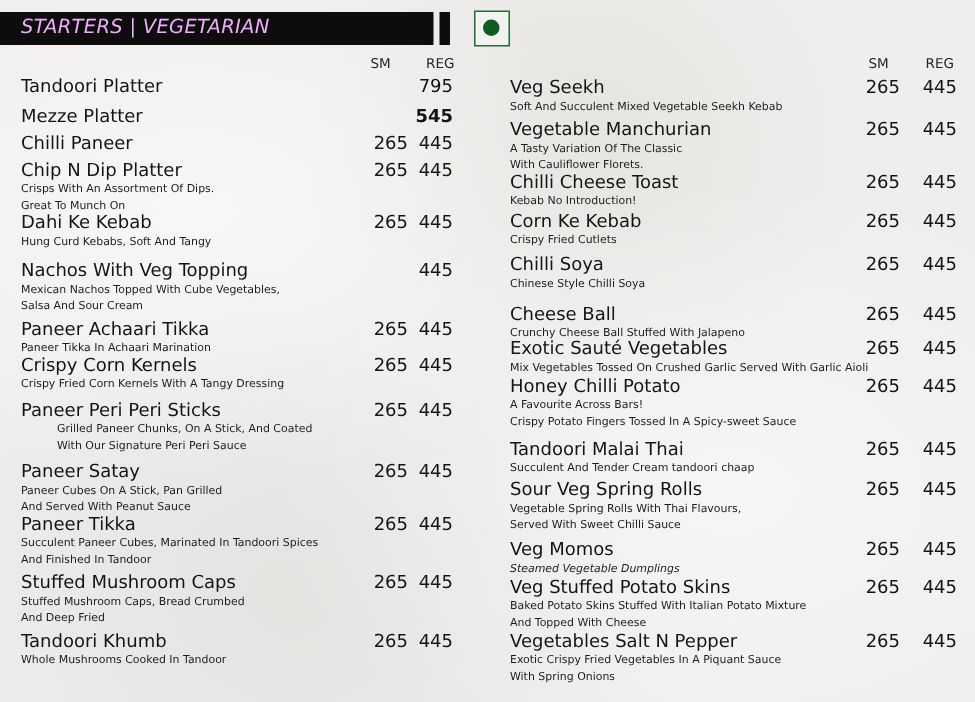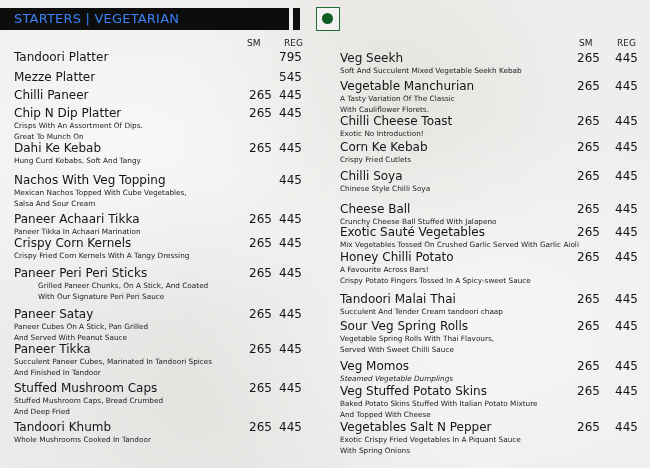--- a/index.html
+++ b/index.html
@@ -13,22 +13,23 @@
         radial-gradient(ellipse at 30% 85%, rgba(215,213,210,0.45) 0%, rgba(215,213,210,0) 40%);
       font-family: "DejaVu Sans", sans-serif;
       color: #111;
     }
     .header-bar {
       position: absolute; left: 0; top: 8px; width: 289px; height: 22px;
       background: #0d0d0d;
     }
     .header-bar .title {
       position: absolute; left: 14px; top: 3px;
-      color: #3b82f6; font-size: 13px; letter-spacing: 0.2px;
+      color: #f0abfc; font-size: 13px; letter-spacing: 0.2px;
       font-family: "DejaVu Sans", sans-serif;
+      font-style: italic;
     }
     .header-stub {
       position: absolute; left: 293px; top: 8px; width: 7px; height: 22px; background: #0d0d0d;
     }
     .veg-mark {
       position: absolute; left: 316px; top: 7px; width: 24px; height: 24px;
       border: 1.5px solid #1f6b30; box-sizing: border-box; background: rgba(255,255,255,0.4);
     }
     .veg-mark .dot {
       position: absolute; left: 5px; top: 5px; width: 11px; height: 11px; border-radius: 50%;
@@ -73,21 +74,21 @@
     <div class="item" style="left: 14px; top: 50px; width: 288px;">
       <span class="name">Tandoori Platter</span>
       <span class="desc" style="white-space: pre;"></span>
       <span class="sm" style="left: 228px;"></span>
       <span class="reg" style="left: 258px;">795</span>
     </div>
     <div class="item" style="left: 14px; top: 70px; width: 288px;">
       <span class="name">Mezze Platter</span>
       <span class="desc" style="white-space: pre;"></span>
       <span class="sm" style="left: 228px;"></span>
-      <span class="reg" style="left: 258px;">545</span>
+      <span class="reg" style="left: 258px; font-weight: bold;">545</span>
     </div>
     <div class="item" style="left: 14px; top: 88px; width: 288px;">
       <span class="name">Chilli Paneer</span>
       <span class="desc" style="white-space: pre;"></span>
       <span class="sm" style="left: 228px;">265</span>
       <span class="reg" style="left: 258px;">445</span>
     </div>
     <div class="item" style="left: 14px; top: 106px; width: 288px;">
       <span class="name">Chip N Dip Platter</span>
       <span class="desc" style="white-space: pre;">Crisps With An Assortment Of Dips.
@@ -165,21 +166,21 @@
     </div>
     <div class="item" style="left: 340px; top: 79px; width: 298px;">
       <span class="name">Vegetable Manchurian</span>
       <span class="desc" style="white-space: pre;">A Tasty Variation Of The Classic
 With Cauliflower Florets.</span>
       <span class="sm" style="left: 230px;">265</span>
       <span class="reg" style="left: 268px;">445</span>
     </div>
     <div class="item" style="left: 340px; top: 114px; width: 298px;">
       <span class="name">Chilli Cheese Toast</span>
-      <span class="desc" style="white-space: pre;">Exotic No Introduction!</span>
+      <span class="desc" style="white-space: pre;">Kebab No Introduction!</span>
       <span class="sm" style="left: 230px;">265</span>
       <span class="reg" style="left: 268px;">445</span>
     </div>
     <div class="item" style="left: 340px; top: 140px; width: 298px;">
       <span class="name">Corn Ke Kebab</span>
       <span class="desc" style="white-space: pre;">Crispy Fried Cutlets</span>
       <span class="sm" style="left: 230px;">265</span>
       <span class="reg" style="left: 268px;">445</span>
     </div>
     <div class="item" style="left: 340px; top: 169px; width: 298px;">

